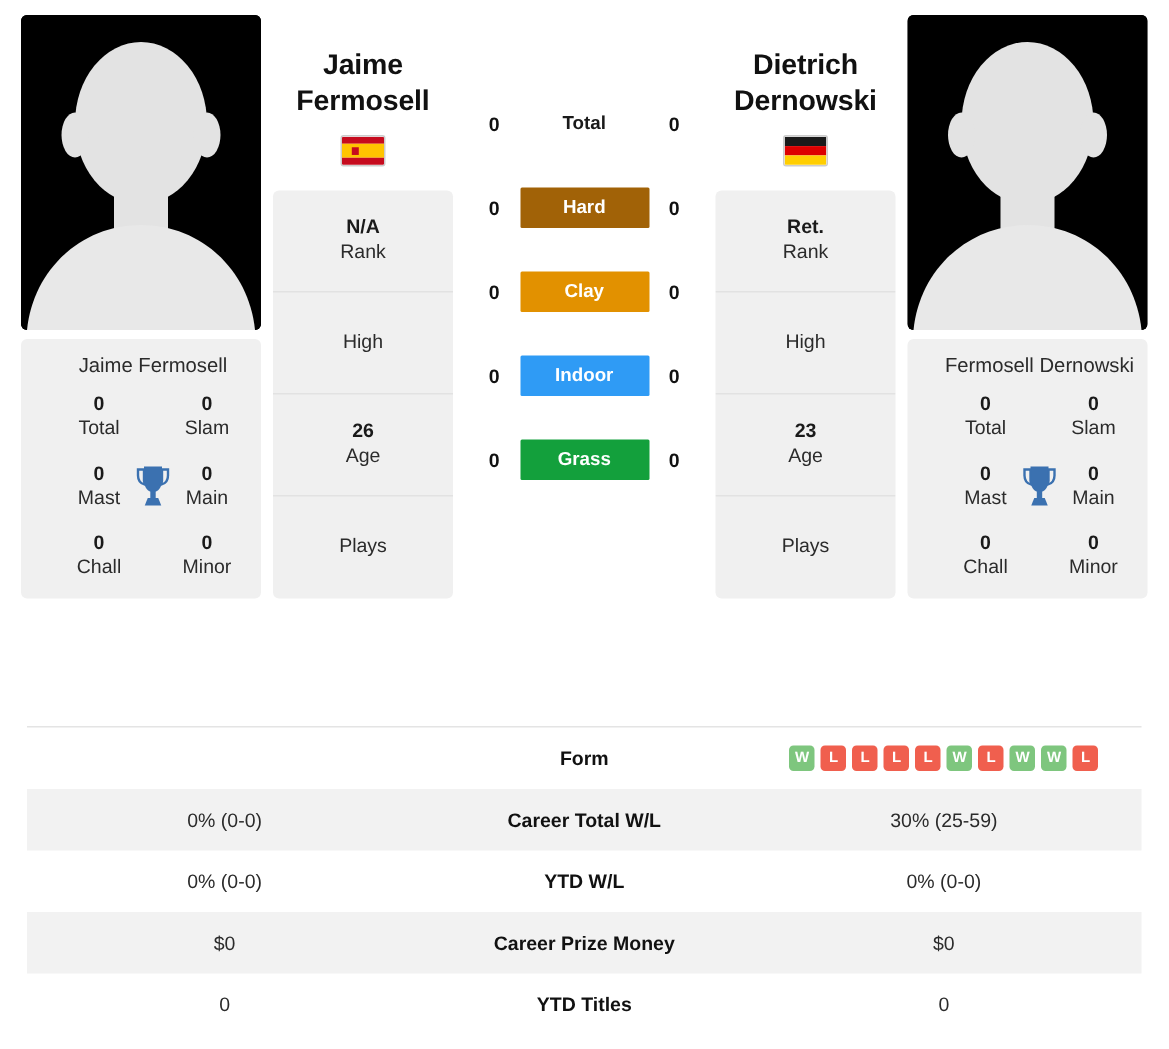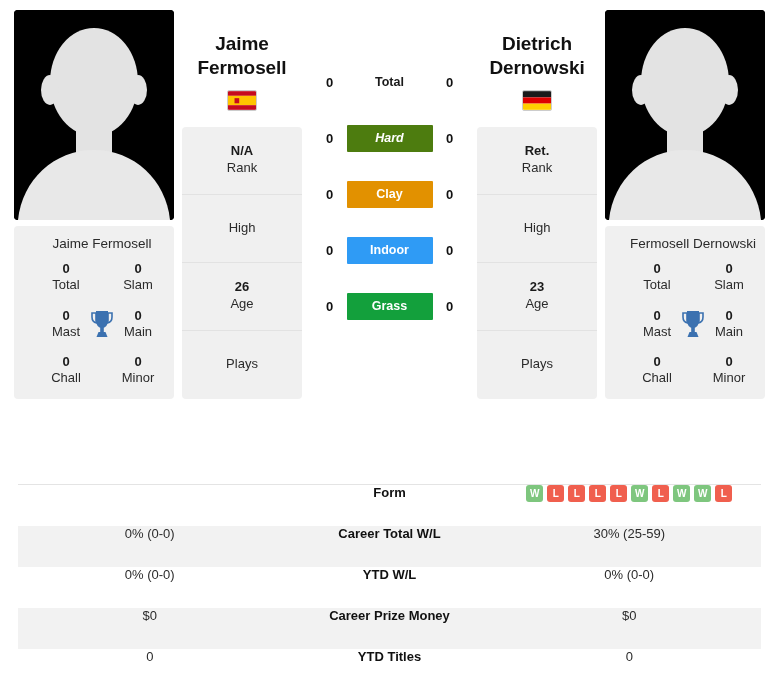--- a/index.html
+++ b/index.html
@@ -175,21 +175,21 @@
   
   .stats-table {
     position: absolute;
     left: 18px;
     top: 484px;
     width: 743px;
     border-top: 1px solid #e4e4e4;
   }
   .st-row {
     display: flex;
-    align-items: flex-start;
+    align-items: center;
     height: 41px;
   }
   .st-row.striped { background: #f2f2f2; }
   .st-left, .st-right {
     flex: 1 1 0;
     display: flex;
     align-items: center;
     justify-content: center;
     font-size: 13px;
     color: #2b2b2b;
@@ -311,21 +311,21 @@
     </div>
 
     <div class="surface-col">
       <div class="surface-row">
         <div class="s-score">0</div>
         <div class="s-badge plain">Total</div>
         <div class="s-score">0</div>
       </div>
       <div class="surface-row">
         <div class="s-score">0</div>
-        <div class="s-badge" style="background: #4d7c0f; font-style: italic;">Hard</div>
+        <div class="s-badge" style="background: #a16207;">Hard</div>
         <div class="s-score">0</div>
       </div>
       <div class="surface-row">
         <div class="s-score">0</div>
         <div class="s-badge" style="background: rgb(226, 145, 0);">Clay</div>
         <div class="s-score">0</div>
       </div>
       <div class="surface-row">
         <div class="s-score">0</div>
         <div class="s-badge" style="background: rgb(47, 155, 245);">Indoor</div>

